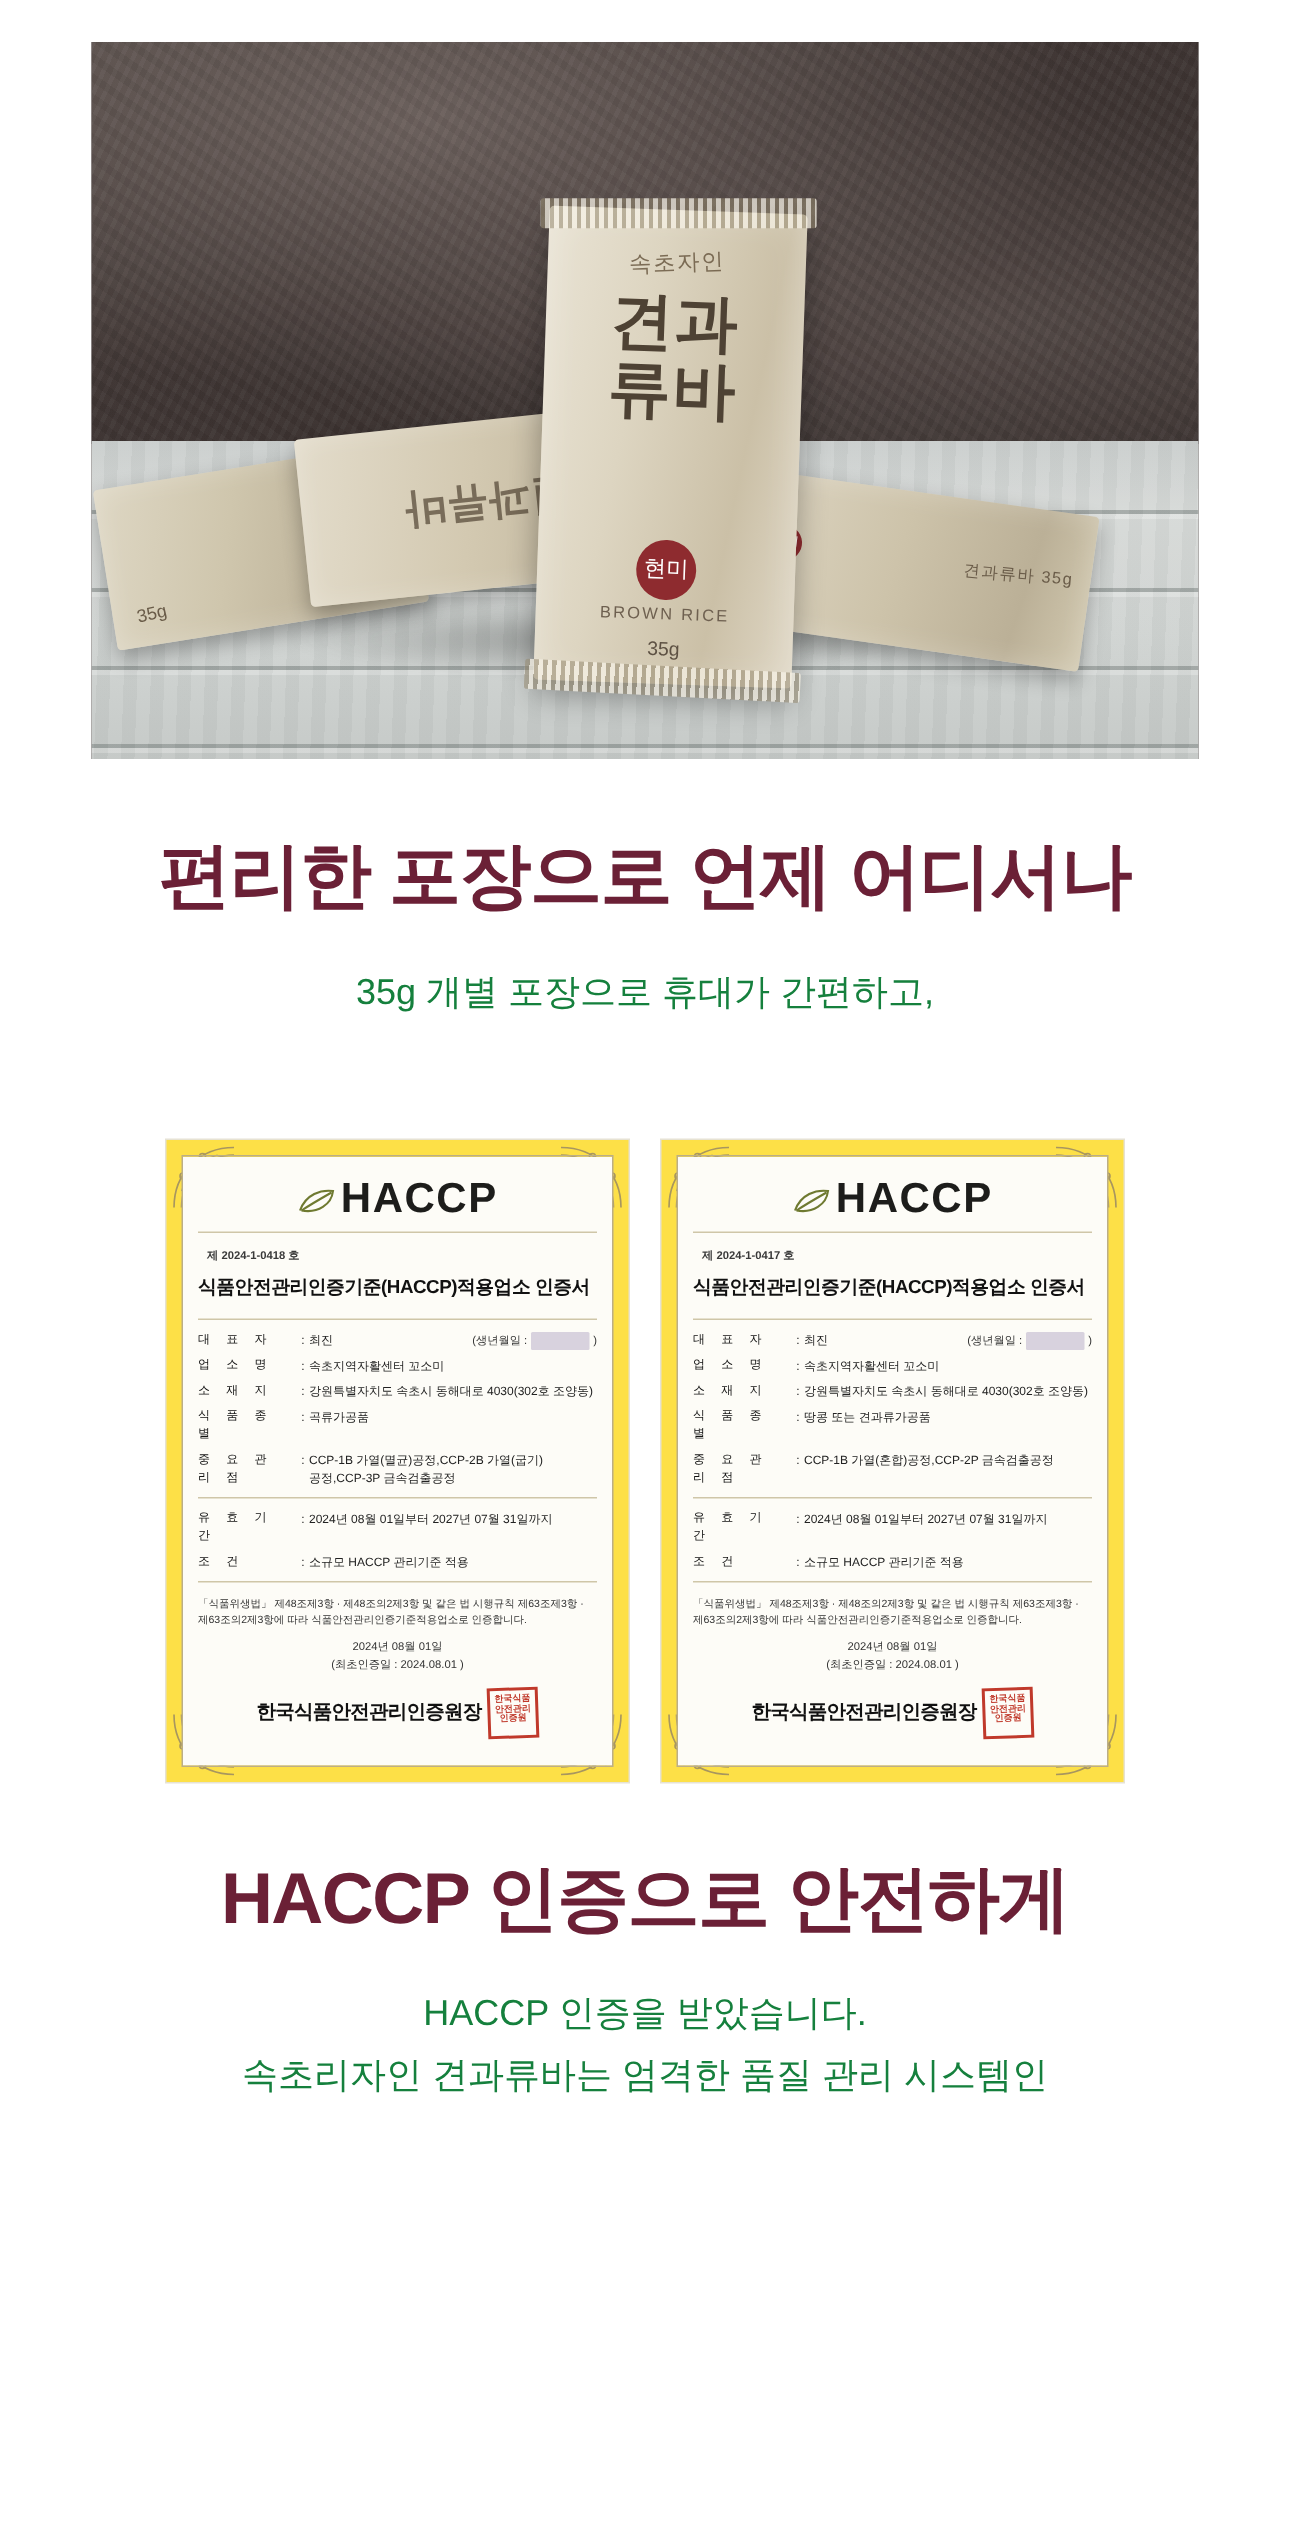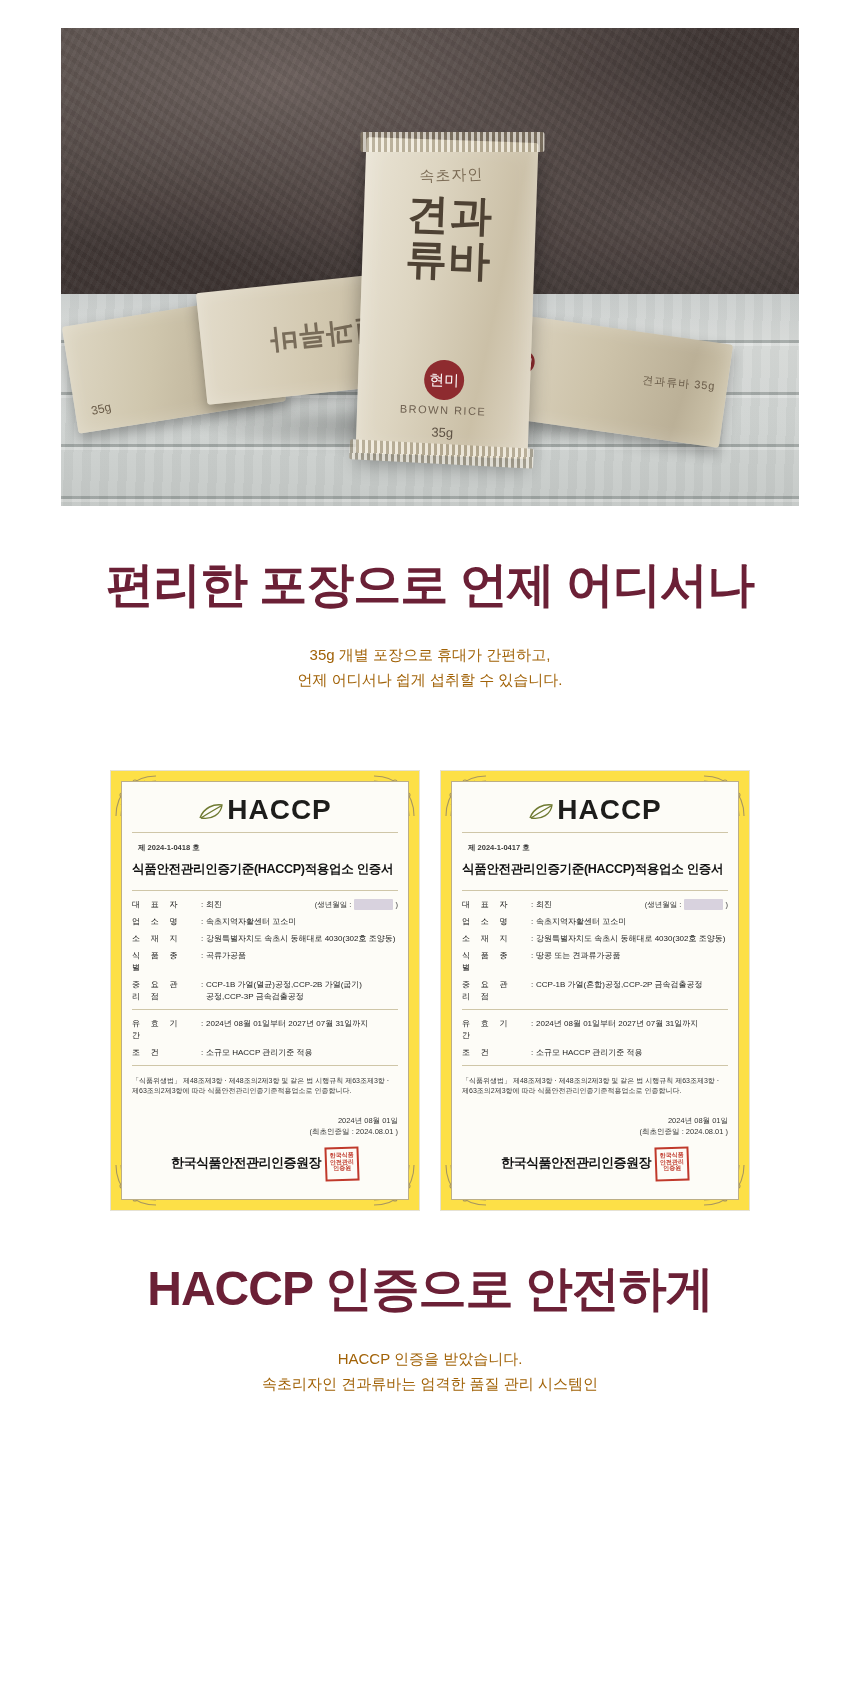--- a/index.html
+++ b/index.html
@@ -236,22 +236,22 @@
     text-align: center;
     font-size: 48px;
     font-weight: bold;
     color: #6b2036;
     letter-spacing: -1px;
     margin: 50px 0 0 0;
     line-height: 1.2;
   }
   .subcopy {
     text-align: center;
-    font-size: 15px;
-    color: #a16207;
+    font-size: 24px;
+    color: #15803d;
     line-height: 1.7;
     margin: 28px 0 0 0;
     font-weight: 300;
   }
   .subcopy .line { display: block; }
 
   
   .certs {
     display: flex;
     justify-content: center;
@@ -356,25 +356,25 @@
     font-size: 7.5px;
     color: #333;
   }
   .cert-note {
     font-size: 7px;
     color: #333;
     line-height: 1.5;
     margin: 10px 0 0 0;
   }
   .cert-date {
-    text-align: right;
+    text-align: center;
     font-size: 7.5px;
     color: #333;
     line-height: 1.5;
-    margin-top: 18px;
+    margin-top: 6px;
   }
   .cert-sign {
     text-align: center;
     font-size: 13px;
     font-weight: bold;
     color: #111;
     margin: 10px 0 6px 0;
     position: relative;
     letter-spacing: -0.5px;
   }
@@ -435,21 +435,20 @@
       </div>
       <div class="pf-badge">현미</div>
       <div class="pf-sub">BROWN RICE</div>
       <div class="pf-weight">35g</div>
     </div>
   </div>
 
   <h1 class="headline">편리한 포장으로 언제 어디서나</h1>
   <p class="subcopy">
     <span class="line">35g 개별 포장으로 휴대가 간편하고,</span>
-    <span class="line">언제 어디서나 쉽게 섭취할 수 있습니다.</span>
   </p>
 
   <div class="certs">
 
     <div class="cert">
       <div class="cert-corner c-tl">
         <svg width="46" height="46" viewBox="0 0 46 46">
             <g fill="none" stroke="#a8965f" stroke-width="1.1">
           <path d="M3 43 C3 20 20 3 43 3"></path>
               <path d="M8 43 C8 24 24 8 43 8"></path>

